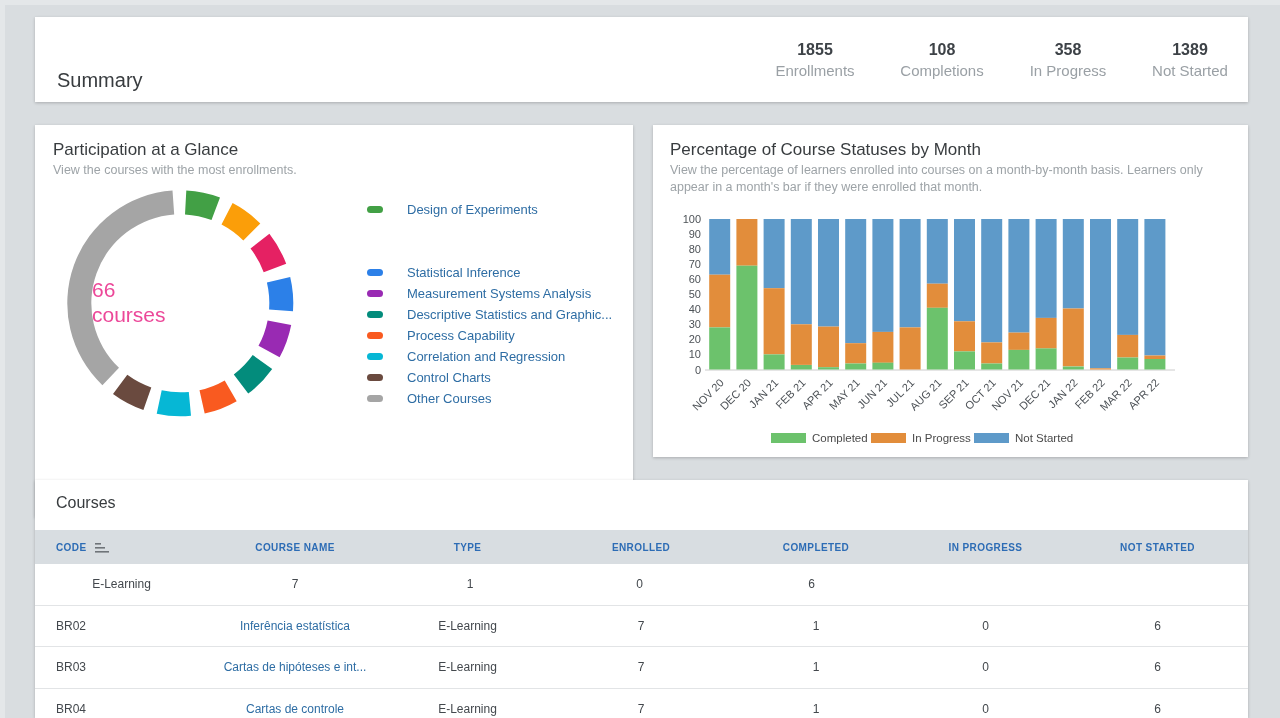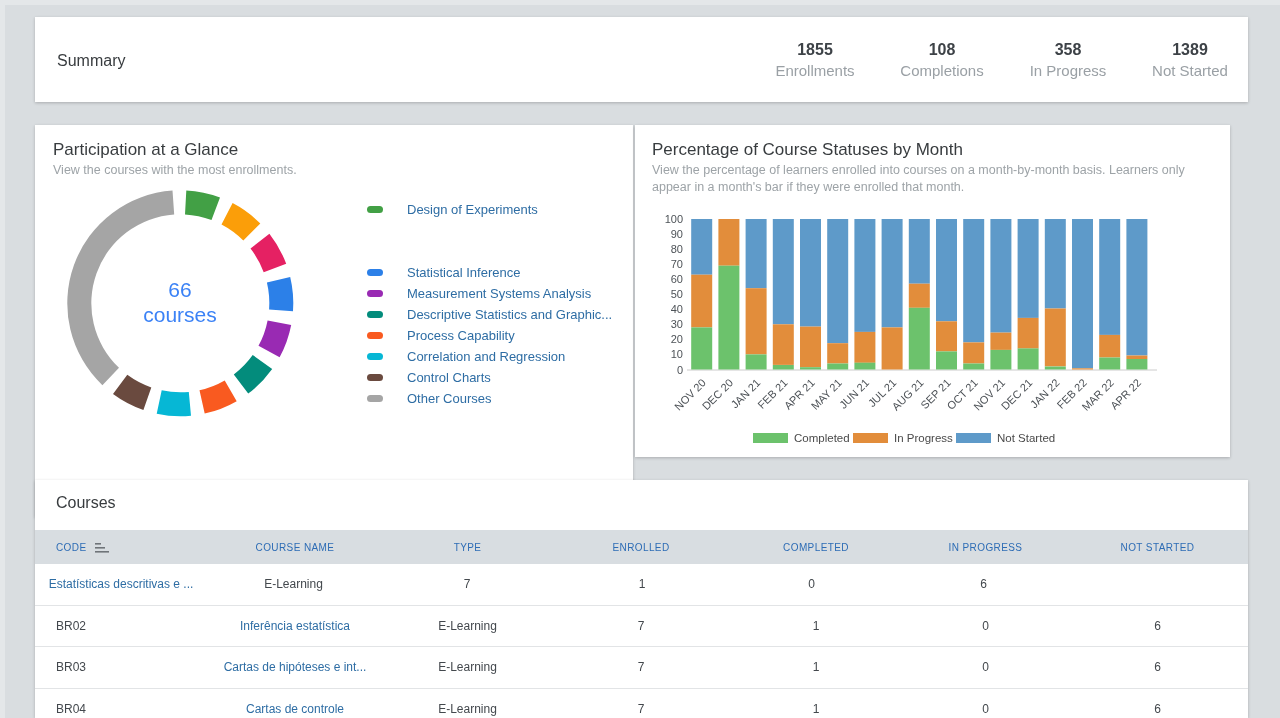--- a/index.html
+++ b/index.html
@@ -4,46 +4,46 @@
 *{margin:0;padding:0;box-sizing:border-box}
 html,body{width:1280px;height:718px;overflow:hidden}
 body{background:#d9dde0;font-family:"Liberation Sans",sans-serif;position:relative}
 body::before{content:"";position:absolute;left:0;top:0;width:1280px;height:5px;background:#e4e7e9;z-index:5}
 body::after{content:"";position:absolute;left:0;top:0;width:5px;height:718px;background:#e4e7e9;z-index:5}
 .card{position:absolute;background:#fff;box-shadow:0 1px 3px rgba(0,0,0,.22)}
 .title{font-size:17px;color:#383c3f}
 .sub{font-size:12.5px;color:#9da3a7;line-height:17px}
 
 #summary{left:35px;top:17px;width:1213px;height:85px}
-#summary .title{position:absolute;left:22px;top:35px;font-size:16px}
+#summary .title{position:absolute;left:22px;top:52px;font-size:20px}
 .stat{position:absolute;width:180px;text-align:center;top:0}
 .stat .num{margin-top:24px;font-size:16px;color:#3d4247;font-weight:bold}
 .stat .lab{margin-top:3px;font-size:15px;color:#9aa0a5}
 
 #pcard{left:35px;top:125px;width:598px;height:392px}
 #pcard .title{position:absolute;left:18px;top:15px}
 #pcard .sub{position:absolute;left:18px;top:37px}
 #donut{position:absolute;left:0;top:0}
-.ctext{position:absolute;left:57px;width:176px;text-align:center;font-size:21px;color:#3b82f6}
+.ctext{position:absolute;left:57px;width:176px;text-align:left;font-size:21px;color:#ec4899}
 .litem{position:absolute;left:332px;height:20px;display:flex;align-items:center}
 .pill{width:16px;height:7px;border-radius:4px;display:inline-block}
 .ltext{margin-left:24px;font-size:13px;color:#2e6da4}
-#bcard{left:635px;top:125px;width:595px;height:332px}
+#bcard{left:653px;top:125px;width:595px;height:332px}
 #bcard .title{position:absolute;left:17px;top:15px}
 #bcard .sub{position:absolute;left:17px;top:37px;width:560px}
 .ax{font-size:11px;fill:#4d5257}
 .ax2{font-size:11px;fill:#4d5257}
 .bleg{position:absolute;top:308px;height:10px;display:flex;align-items:center}
 .bleg .sq{width:35px;height:10px;display:inline-block}
 .bleg .bt{margin-left:6px;font-size:11.5px;color:#4a4a4a}
 
 #tcard{left:35px;top:480px;width:1213px;height:238px}
 #tcard .title{position:absolute;left:21px;top:14px;font-size:16px}
 .thead{position:absolute;left:0;top:50px;width:1213px;height:34px;background:#d8dde1;display:flex}
-.thead .c{font-size:10px;font-weight:normal;color:#2d6cb5;letter-spacing:.4px}
+.thead .c{font-size:10px;font-weight:bold;color:#2d6cb5;letter-spacing:.4px}
 .trow{position:relative;width:1213px;height:41.5px;display:flex;border-bottom:1px solid #e2e4e6;background:#fff}
 .tbody{position:absolute;left:0;top:84px;width:1213px}
 .c{display:flex;align-items:center;justify-content:center;font-size:12px;color:#43484d}
 .c0{justify-content:flex-start;padding-left:21px;width:174px}.c1{width:172px}.c2{width:173px}.c3{width:174px}.c4{width:176px}.c5{width:163px}.c6{width:181px}
 .blue{color:#2e6da4}
 .sorticon{display:inline-block;margin-left:8px;position:relative;top:1px}
 </style></head>
 <body>
 <div class="card" id="summary">
   <div class="title">Summary</div>
@@ -222,21 +222,20 @@
           </svg></span></div>
     <div class="c c1">COURSE NAME</div>
     <div class="c c2">TYPE</div>
     <div class="c c3">ENROLLED</div>
     <div class="c c4">COMPLETED</div>
     <div class="c c5">IN PROGRESS</div>
     <div class="c c6">NOT STARTED</div>
   </div>
   <div class="tbody">
       <div class="trow">
-        <div class="c c1 blue">Estatísticas descritivas e ...</div>
         <div class="c c2">E-Learning</div>
         <div class="c c3">7</div>
         <div class="c c4">1</div>
         <div class="c c5">0</div>
         <div class="c c6">6</div>
       </div>
       <div class="trow">
         <div class="c c0">BR02</div>
         <div class="c c1 blue">Inferência estatística</div>
         <div class="c c2">E-Learning</div>

